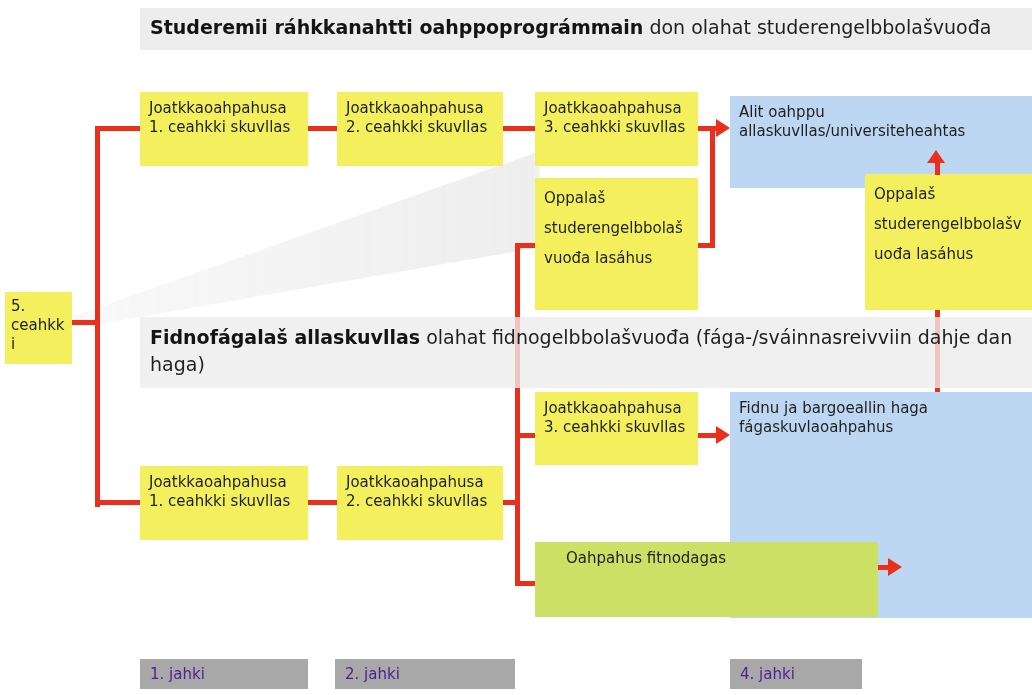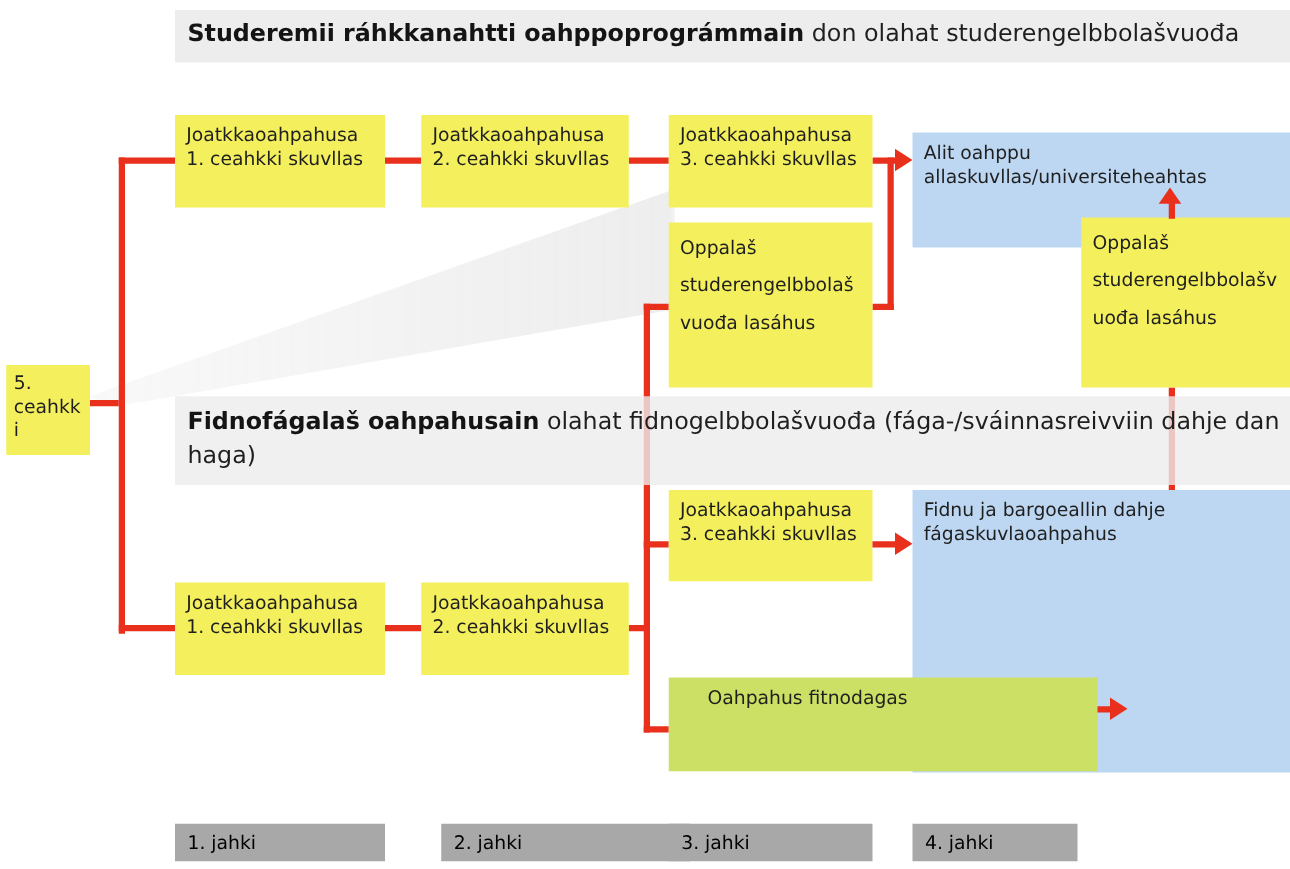--- a/index.html
+++ b/index.html
@@ -22,21 +22,21 @@
     position:absolute;box-sizing:border-box;z-index:3;
     font-size:15px;line-height:19px;padding:7px 9px;
     white-space:pre-line;overflow-wrap:anywhere;overflow:hidden;
   }
   .yellow{background:var(--yellow,#f3ef5d);}
   .blue{background:var(--blue,#bdd7f2);}
   .green{background:var(--green,#cbe064);padding-left:31px;}
   .supp{line-height:30px;padding-top:5px;}
   .year{
     position:absolute;top:659px;height:30px;box-sizing:border-box;z-index:3;
-    background:var(--year_gray,#a8a8a8);color:#000000;
+    background:var(--year_gray,#a8a8a8);color:#4c1d95;
     font-size:15px;line-height:30px;padding-left:10px;
   }
   
   .hl,.vl{position:absolute;background:var(--line_red,#e8301d);z-index:1;}
   .hl{height:5px;}
   .vl{width:5px;}
   .arr-r{
     position:absolute;width:0;height:0;z-index:4;
     border-top:9px solid transparent;border-bottom:9px solid transparent;
     border-left:14px solid var(--line_red,#e8301d);
@@ -57,49 +57,48 @@
 </style>
 </head>
 <body>
 
 <div id="stage">
 
   <div id="wedge"></div>
 
   <div id="banner-top" class="banner"><b>Studeremii ráhkkanahtti oahppoprográmmain</b><span> don olahat studerengelbbolašvuođa</span></div>
 
-  <div id="banner-mid" class="banner"><b>Fidnofágalaš oahpahusain</b><span> olahat fidnogelbbolašvuođa (fága-/sváinnasreivviin dahje dan
+  <div id="banner-mid" class="banner"><b>Fidnofágalaš allaskuvllas</b><span> olahat fidnogelbbolašvuođa (fága-/sváinnasreivviin dahje dan
 haga)</span></div>
 
   <div class="bx yellow" style="left:5px;top:292px;width:67px;height:72px;padding:5px 6px;">5. ceahkki</div>
 
   <div class="bx yellow" style="left:140px;top:92px;width:168px;height:74px;">Joatkkaoahpahusa 1. ceahkki skuvllas</div>
   <div class="bx yellow" style="left:337px;top:92px;width:166px;height:74px;">Joatkkaoahpahusa 2. ceahkki skuvllas</div>
   <div class="bx yellow" style="left:535px;top:92px;width:163px;height:74px;">Joatkkaoahpahusa 3. ceahkki skuvllas</div>
 
-  <div class="bx blue" style="left:730px;top:106px;width:302px;height:92px;">Alit oahppu
+  <div class="bx blue" style="left:730px;top:96px;width:302px;height:92px;">Alit oahppu
 allaskuvllas/universiteheahtas</div>
 
   <div class="bx yellow supp" style="left:535px;top:178px;width:163px;height:132px;">Oppalaš
 studerengelbbolašvuođa lasáhus</div>
   <div class="bx yellow supp" style="left:865px;top:174px;width:167px;height:136px;">Oppalaš
 studerengelbbolašvuođa lasáhus</div>
 
   <div class="bx yellow" style="left:140px;top:466px;width:168px;height:74px;">Joatkkaoahpahusa 1. ceahkki skuvllas</div>
   <div class="bx yellow" style="left:337px;top:466px;width:166px;height:74px;">Joatkkaoahpahusa 2. ceahkki skuvllas</div>
   <div class="bx yellow" style="left:535px;top:392px;width:163px;height:73px;">Joatkkaoahpahusa 3. ceahkki skuvllas</div>
 
-  <div class="bx blue" style="left:730px;top:392px;width:302px;height:226px;">Fidnu ja bargoeallin dahje
+  <div class="bx blue" style="left:730px;top:392px;width:302px;height:226px;">Fidnu ja bargoeallin haga
 fágaskuvlaoahpahus</div>
 
   <div class="bx green" style="left:535px;top:542px;width:343px;height:75px;">Oahpahus fitnodagas</div>
 
   <div class="year" style="left:140px;width:168px;">1. jahki</div>
-  <div class="year" style="left:353px;width:199px;">2. jahki</div>
-  <div class="year" style="left:535px;width:163px;">3. jahki</div>
+  <div class="year" style="left:335px;width:180px;">2. jahki</div>
   <div class="year" style="left:730px;width:132px;">4. jahki</div>
 
   <div class="vl" style="left:95px;top:126px;height:381px;"></div>
   <div class="hl" style="left:95px;top:126px;width:45px;"></div>
   <div class="hl" style="left:308px;top:126px;width:29px;"></div>
   <div class="hl" style="left:503px;top:126px;width:32px;"></div>
   <div class="hl" style="left:698px;top:126px;width:20px;"></div>
   <div class="arr-r" style="left:716px;top:119px;"></div>
   <div class="vl" style="left:710px;top:126px;height:122px;"></div>
   <div class="hl" style="left:698px;top:243px;width:17px;"></div>

